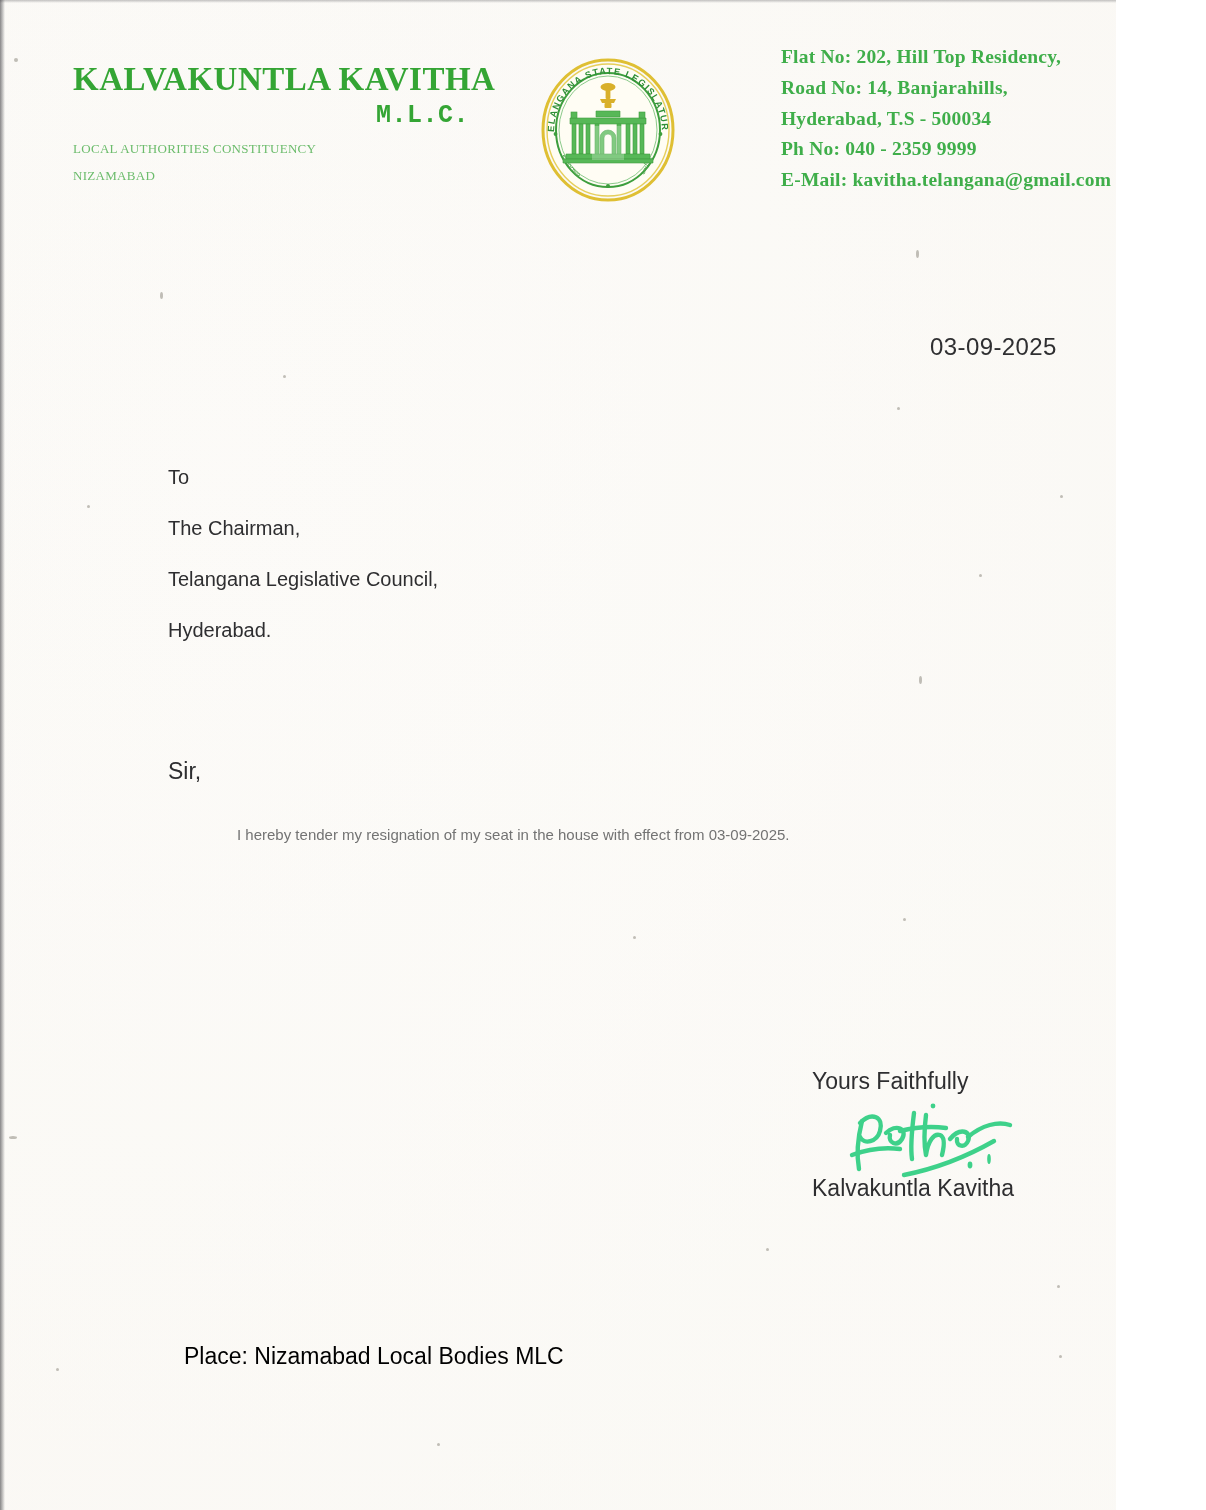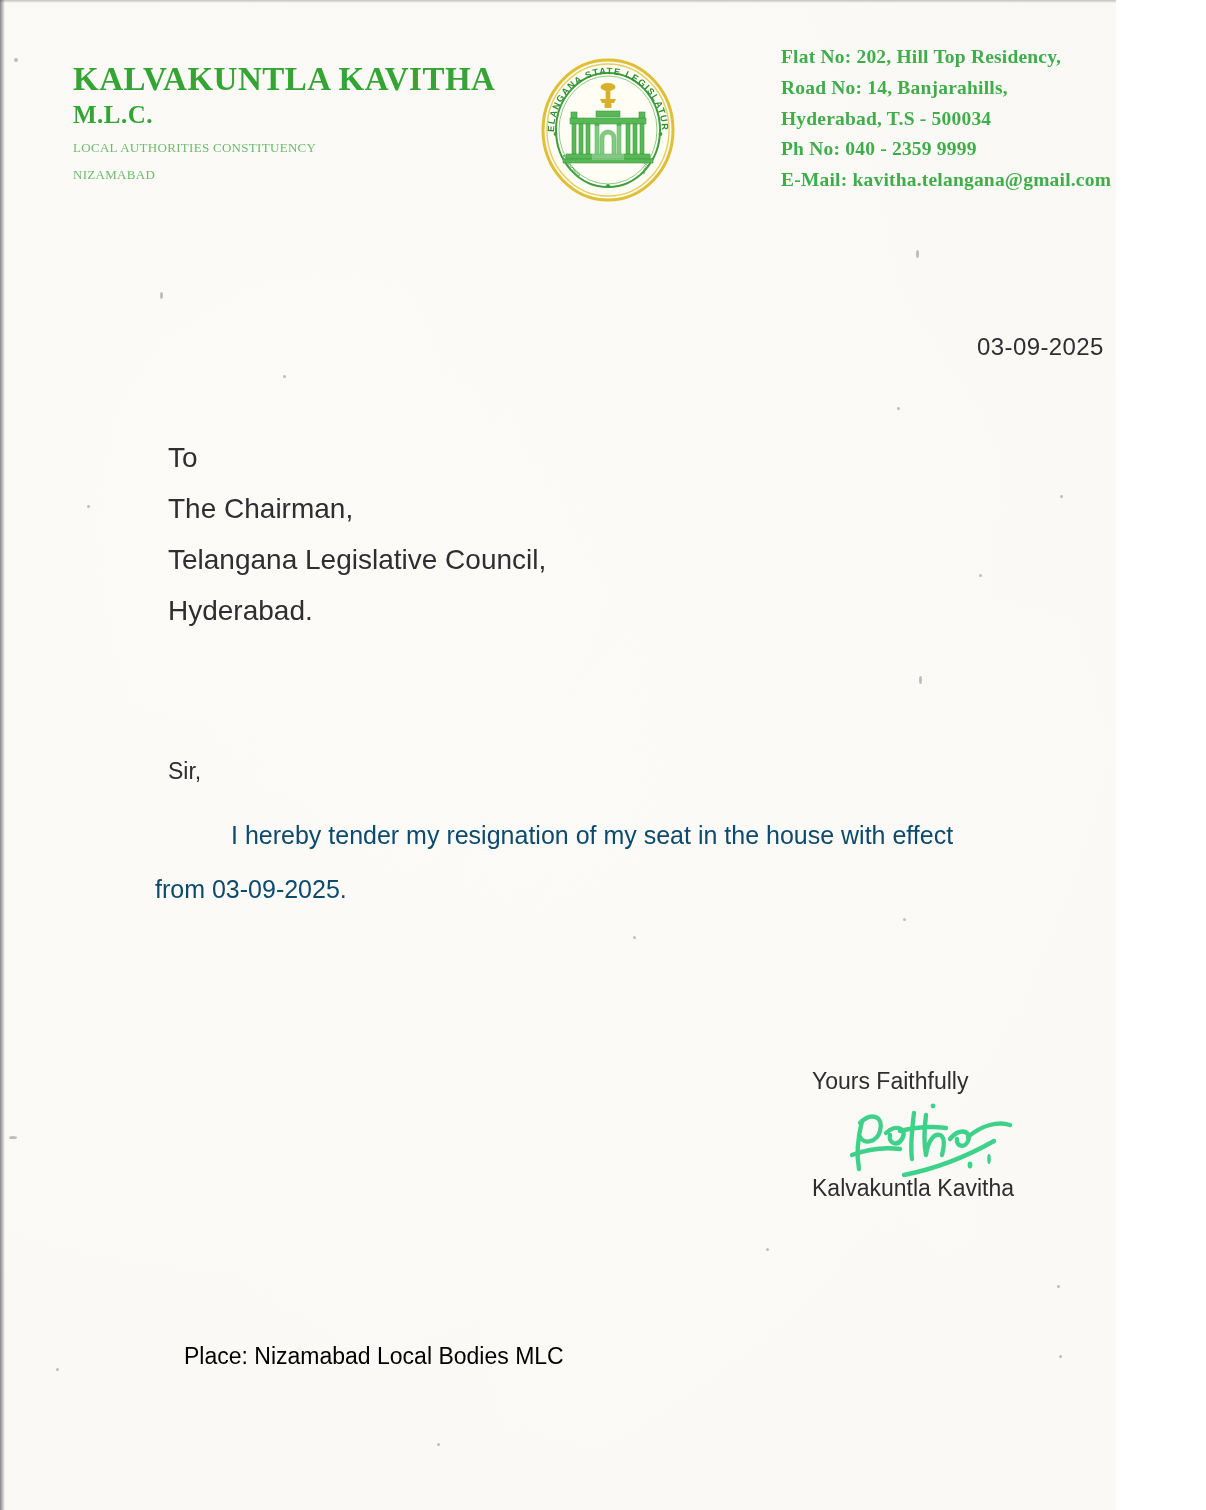--- a/index.html
+++ b/index.html
@@ -59,24 +59,25 @@
   .lh-name {
     font-family: "Liberation Serif", serif;
     font-weight: bold;
     font-size: 33px;
     letter-spacing: 0.5px;
     color: #34a534;
     line-height: 1.05;
     white-space: nowrap;
   }
   .lh-mlc {
-    font-family: Liberation Serif, serif;
+    font-family: Liberation Mono, monospace;
     font-weight: bold;
     font-size: 25px;
     color: #34a534;
+    text-align: right;
     margin-top: 4px;
     padding-right: 24px;
     letter-spacing: 0.5px;
   }
   .lh-sub {
     font-family: "Liberation Serif", serif;
     font-size: 13px;
     color: #6cbc6c;
     line-height: 1.45;
     letter-spacing: 0.3px;
@@ -109,44 +110,43 @@
   }
 
   
   .doc-date {
     position: absolute;
     left: 930px;
     top: 333px;
     font-size: 24px;
     color: #2f2f31;
     letter-spacing: 0.4px;
-    margin-left: 47px;
   }
   .addressee {
     position: absolute;
     left: 168px;
-    top: 432px;
-    font-size: 28px;
+    top: 452px;
+    font-size: 20px;
     color: #2e2e30;
     line-height: 51px;
   }
   .salutation {
     position: absolute;
     left: 168px;
     top: 758px;
     font-size: 23px;
     color: #2e2e30;
   }
   .body-para {
     position: absolute;
-    left: 155px;
+    left: 161px;
     top: 808px;
     width: 830px;
-    font-size: 25px;
-    color: #0c4a6e;
+    font-size: 15px;
+    color: #737373;
     line-height: 54px;
     text-indent: 76px;
   }
 
   
   .sign-block {
     position: absolute;
     left: 812px;
     top: 1068px;
     width: 240px;

